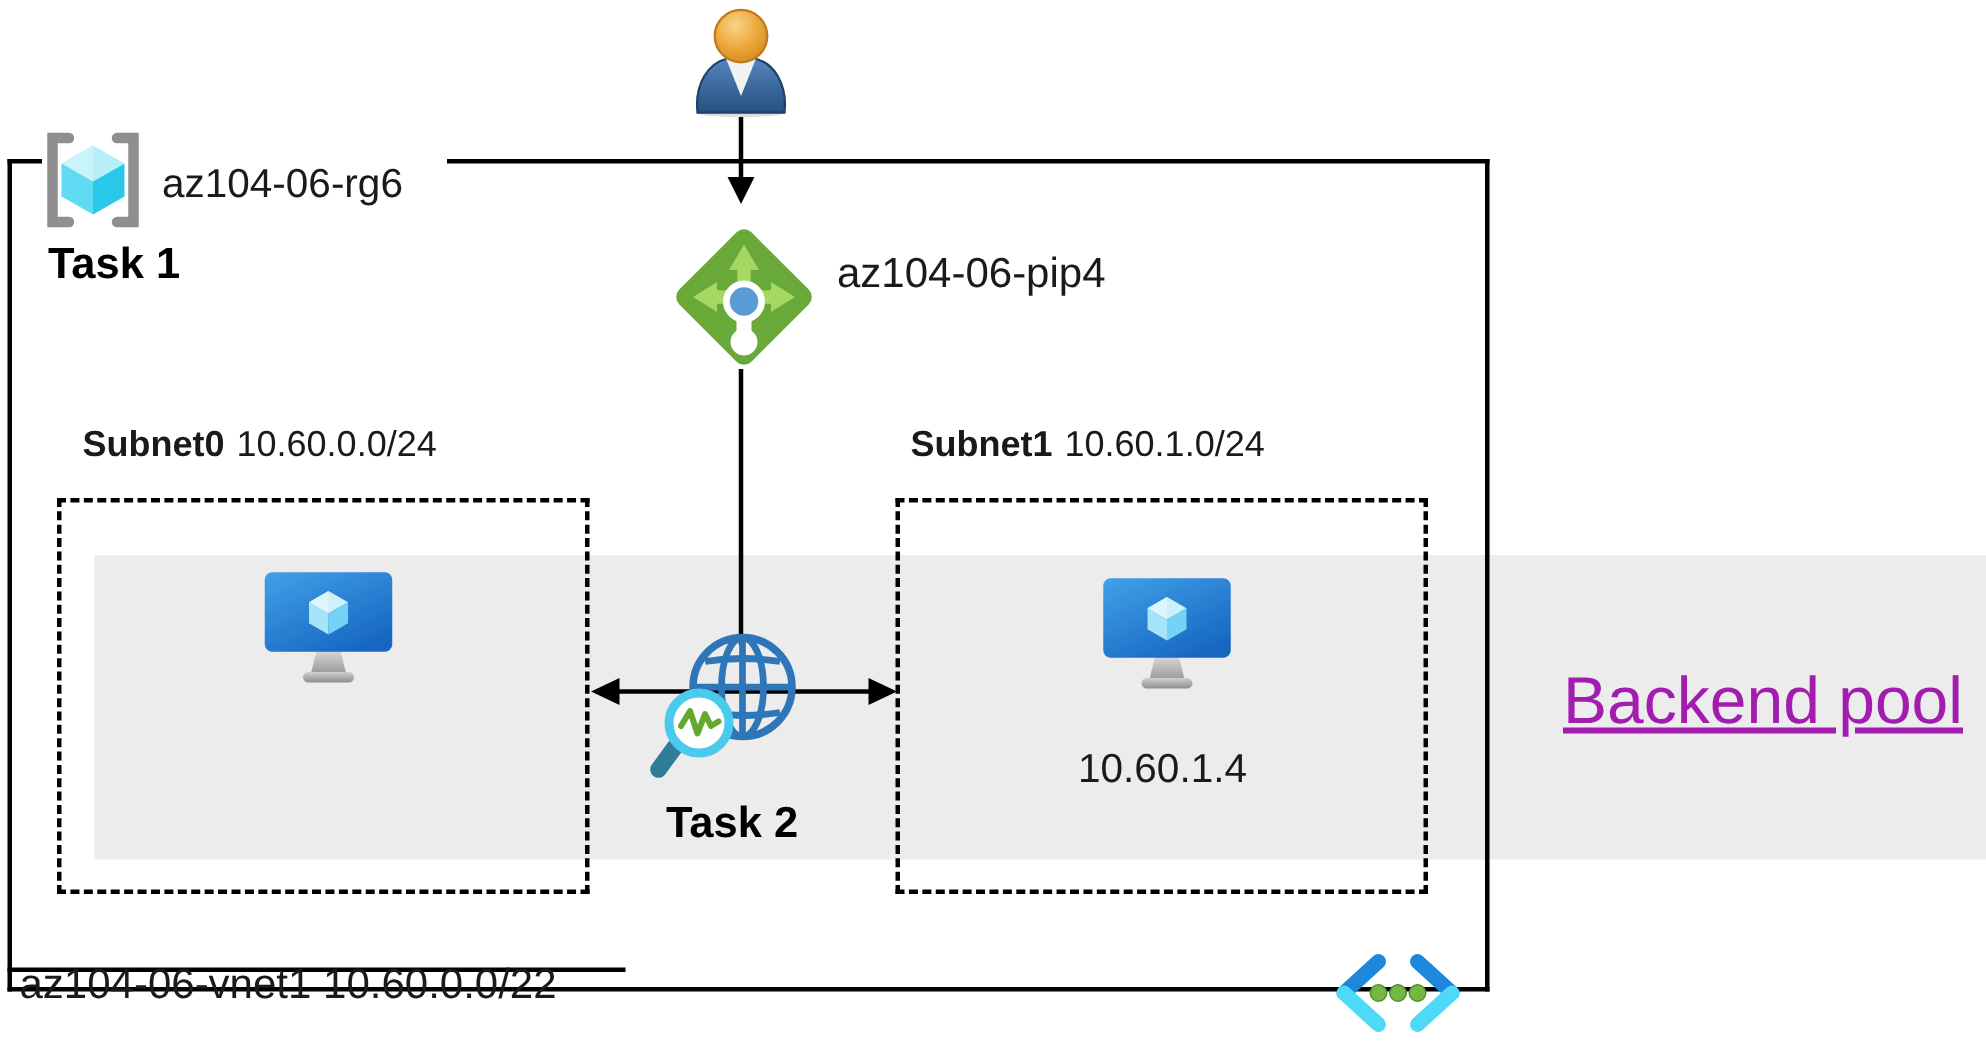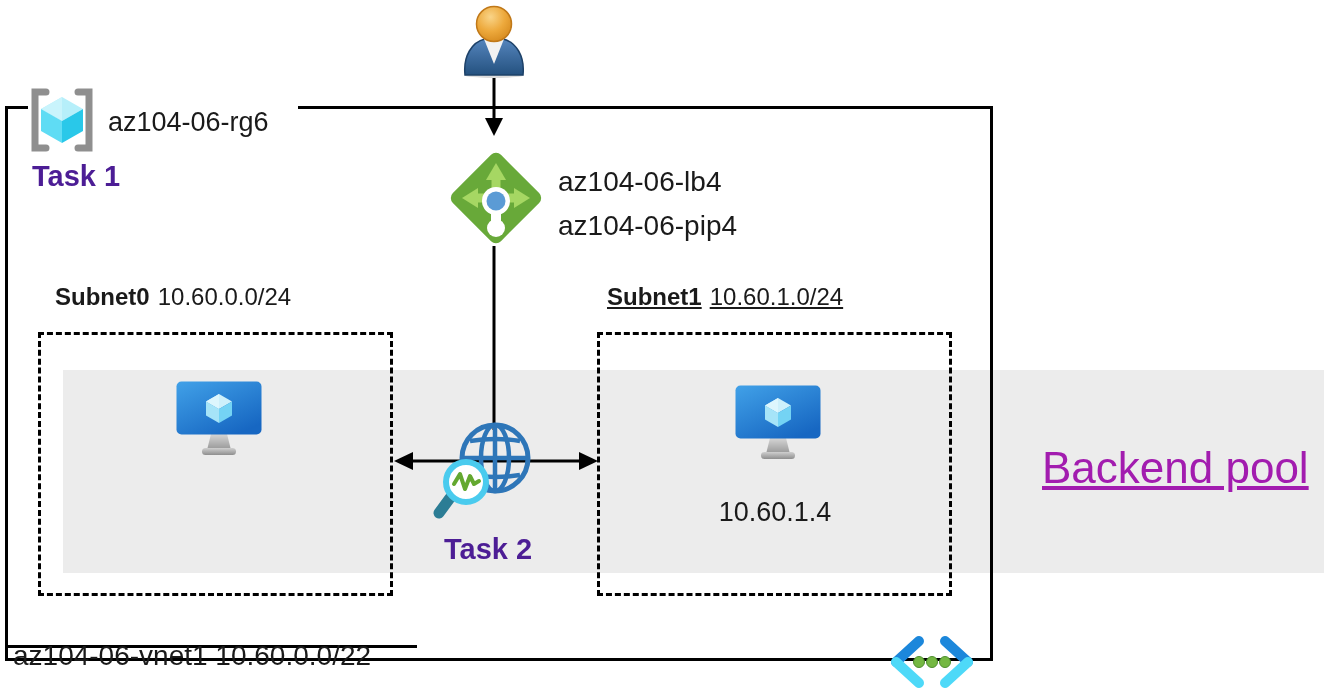--- a/index.html
+++ b/index.html
@@ -6,21 +6,21 @@
   #canvas{
     position:relative;width:1324px;height:699px;background:#ffffff;
     font-family:"Liberation Sans",sans-serif;color:#1a1a1a;overflow:hidden;
   }
   .abs{position:absolute;}
   .band{background:#ececec;z-index:0;}
   .line{background:#000;z-index:2;}
   .dashedbox{border:3px dashed #000;z-index:1;background:transparent;}
   .lbl{white-space:nowrap;z-index:5;}
   .rg-label{font-size:27px;text-align:center;}
-  .task{font-size:29px;font-weight:bold;color:#4c1d95;}
+  .task{font-size:29px;font-weight:bold;color:#000000;}
   .lb-label{font-size:28px;line-height:44px;}
   .subnet-label{font-size:24px;}
   .subnet-label b{margin-right:8px;}
   .vm-label{font-size:27px;line-height:37px;text-align:center;z-index:5;}
   .backend-label{font-size:44px;color:#a21caf;z-index:5;text-decoration:underline;}
   .vnet-label{font-size:28px;z-index:5;}
   svg{display:block;}
   .icon{z-index:4;}
   .connector{z-index:3;pointer-events:none;}
 </style>
@@ -108,28 +108,27 @@
       <polygon points="16,48 32,38 32,58" fill="#a6d763"></polygon>
       <line x1="53" y1="48" x2="70" y2="48" stroke="#a6d763" stroke-width="9"></line>
       <polygon points="84,48 68,38 68,58" fill="#a6d763"></polygon>
       <rect x="45" y="56" width="10" height="22" fill="#ffffff"></rect>
       <circle cx="50" cy="78" r="9" fill="#ffffff"></circle>
       <circle cx="50" cy="51" r="14" fill="#ffffff"></circle>
       <circle cx="50" cy="51" r="9.5" fill="#5b9bd5"></circle>
     </svg>
   </div>
   <div class="abs lbl lb-label" style="left:558px;top:160px;">
-    <div>az104-06-lb4</div>
     <div>az104-06-pip4</div>
   </div>
 
   <div class="abs lbl subnet-label" style="left:55px;top:283px;">
     <b>Subnet0</b><span>10.60.0.0/24</span>
   </div>
-  <div class="abs lbl subnet-label" style="left:607px;top:283px;text-decoration:underline;">
+  <div class="abs lbl subnet-label" style="left:607px;top:283px;">
     <b>Subnet1</b><span>10.60.1.0/24</span>
   </div>
 
   <div class="abs icon" style="left:175px;top:380px;">
     <svg width="88" height="78" viewBox="0 0 88 78">
       <path d="M36,54 L52,54 L56,70 L32,70 Z" fill="url(#standGrad)"></path>
       <rect x="27" y="68" width="34" height="7" rx="3.5" fill="url(#baseGrad)"></rect>
       <rect x="1.5" y="1.5" width="85" height="53" rx="5" fill="url(#vmGrad)"></rect>
       <polygon points="44,14 57,21.5 44,29 31,21.5" fill="#cdf0fb"></polygon>
       <polygon points="44,14 31,21.5 44,29" fill="#ddf6fd"></polygon>

